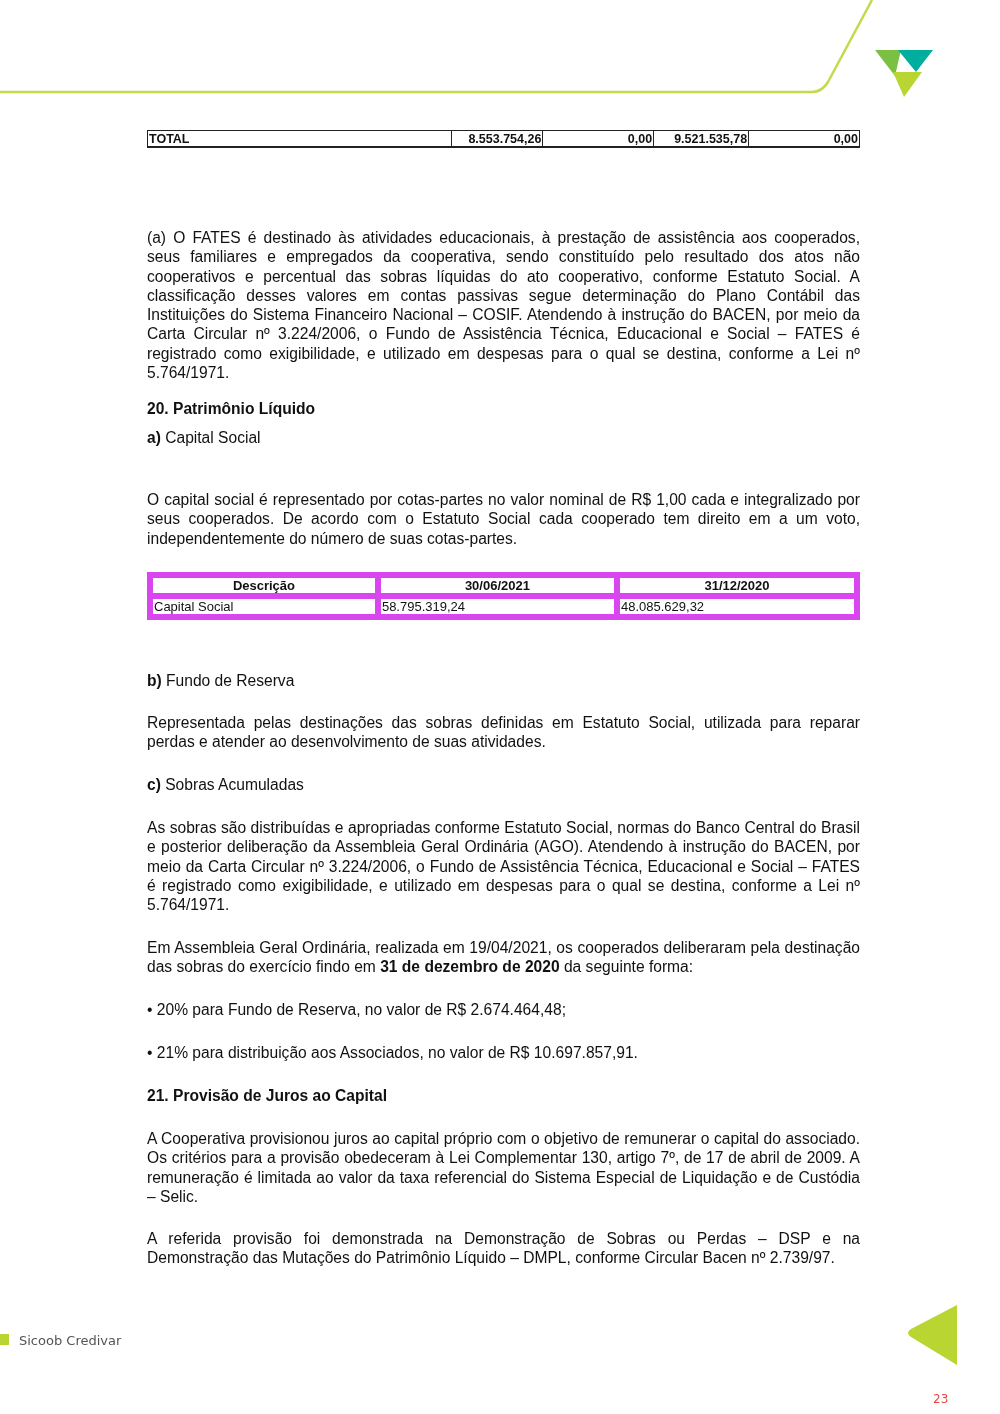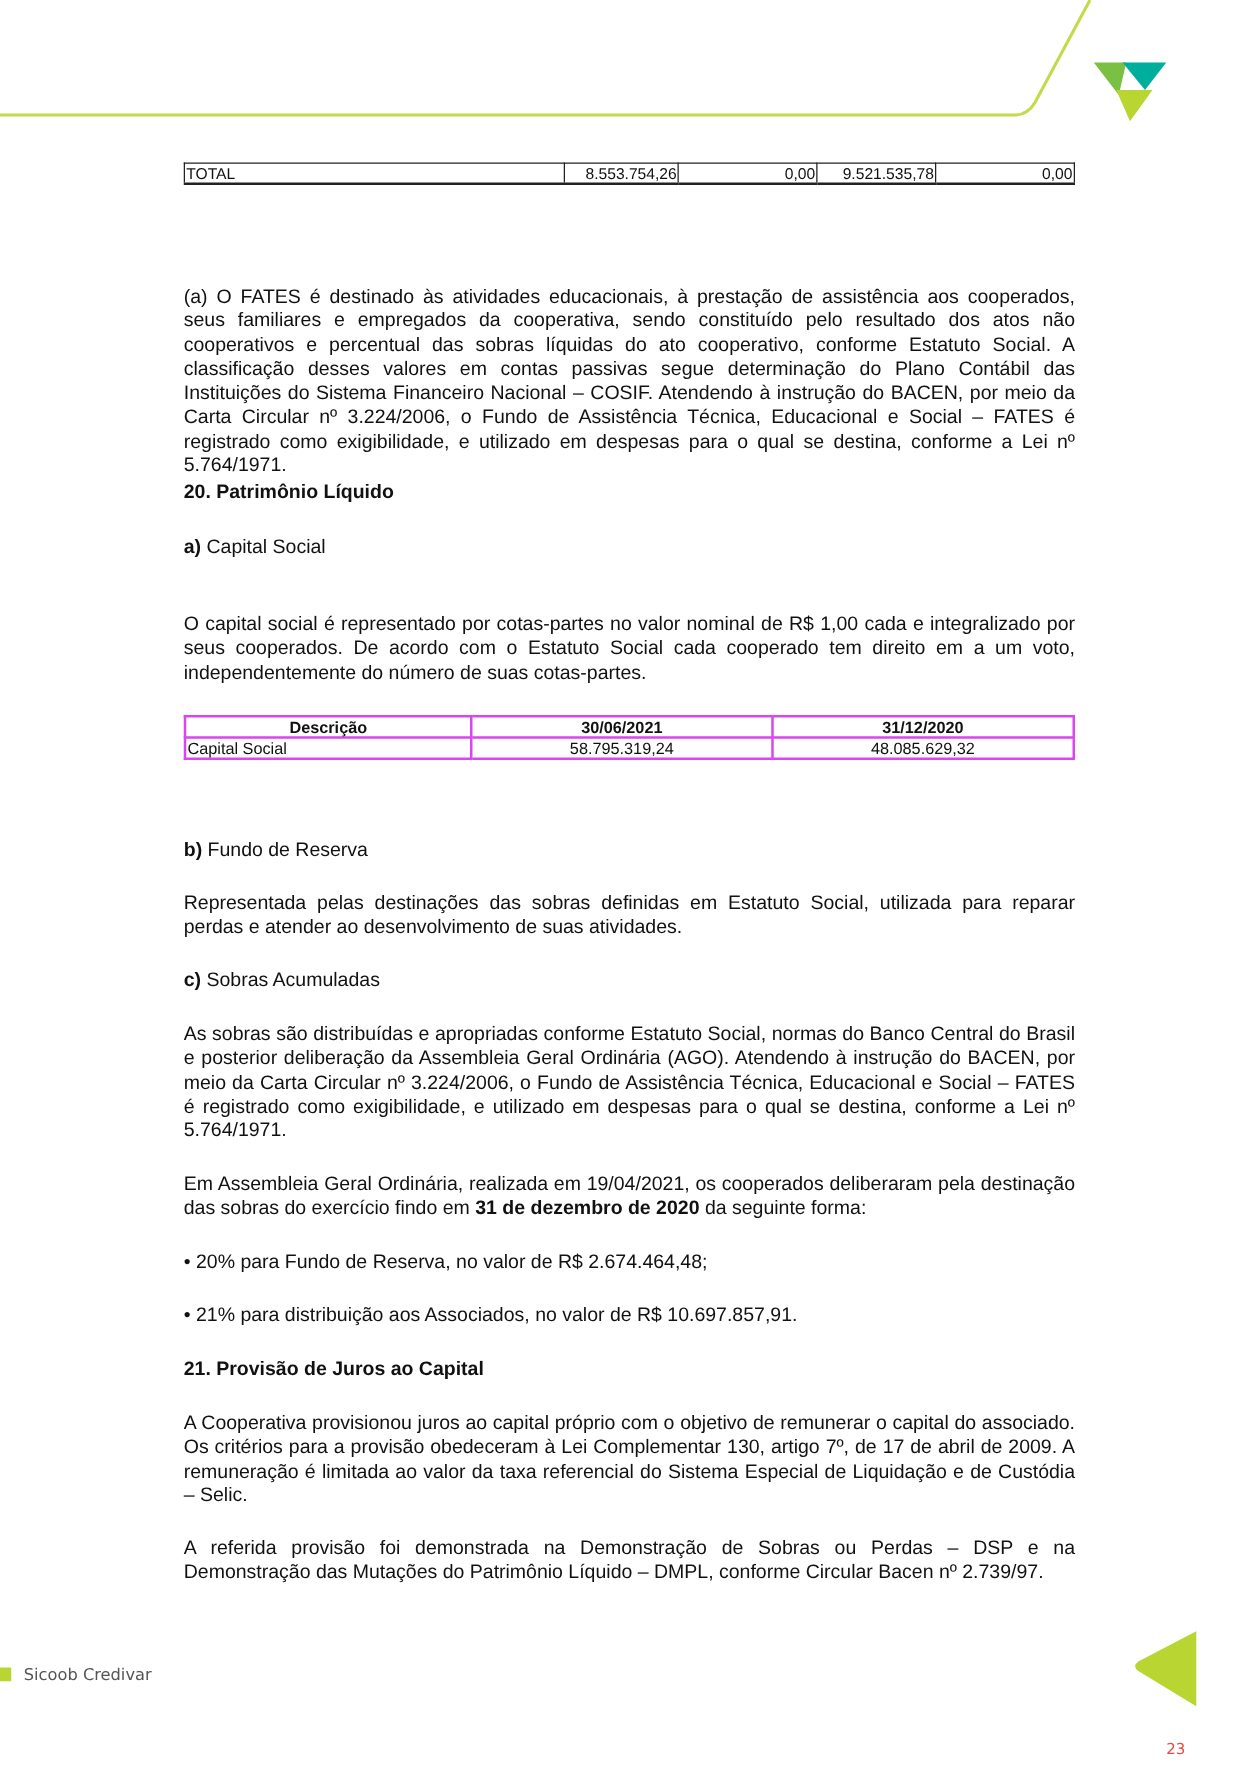--- a/index.html
+++ b/index.html
@@ -1,25 +1,25 @@
 <!DOCTYPE html>
 <html><head>
 <meta charset="utf-8">
 <style>
   html, body { margin: 0; padding: 0; }
   body { width: 1000px; height: 1414px; position: relative; background: #ffffff; overflow: hidden; font-family: "Liberation Sans", sans-serif; color: #111; }
   .deco { position: absolute; left: 0; top: 0; }
   table.t1 { position: absolute; left: 147px; top: 130px; width: 713px; border-collapse: collapse; font-size: 12.5px; line-height: 14px; }
   table.t1 td { border: 1px solid #222; padding: 0 1px; height: 15px; }
   table.t1 td.num { text-align: right; }
-  table.t1 tr.total td { font-weight: normal; border-bottom: 2px solid #222; }
+  table.t1 tr.total td { font-weight: bold; border-bottom: 2px solid #222; }
   table.t2 { position: absolute; left: 147px; top: 572px; width: 713px; border-collapse: collapse; font-size: 13px; line-height: 14px; }
-  table.t2 td, table.t2 th { border: 2px solid #d946ef; padding: 0 1px; height: 15px; }
+  table.t2 td, table.t2 th { border: 6px solid #d946ef; padding: 0 1px; height: 15px; }
   table.t2 th { font-weight: bold; text-align: center; }
-  table.t2 td.num { text-align: center; }
+  table.t2 td.num { text-align: left; }
   .p { position: absolute; left: 147px; width: 713px; font-size: 15.6px; line-height: 19.3px; text-align: justify; margin: 0; }
   .h { position: absolute; left: 147px; font-size: 15.6px; line-height: 19px; margin: 0; }
   .h b { font-weight: bold; }
   .brand { position: absolute; left: 19px; top: 1333px; font-size: 13px; color: #555; font-family: "DejaVu Sans", sans-serif; text-align: right; }
   .brand-square { position: absolute; left: 0; top: 1334px; width: 9px; height: 11px; background: #b9d531; }
   .page-num { position: absolute; left: 933px; top: 1392px; font-size: 12px; color: #ef4444; font-family: "DejaVu Sans", sans-serif; }
 </style>
 </head>
 <body>
 
@@ -46,21 +46,21 @@
     <td class="num">8.553.754,26</td>
     <td class="num">0,00</td>
     <td class="num">9.521.535,78</td>
     <td class="num">0,00</td>
   </tr>
 </tbody>
   </table>
 
 <p class="p" style="top:228px">(a) O FATES é destinado às atividades educacionais, à prestação de assistência aos cooperados, seus familiares e empregados da cooperativa, sendo constituído pelo resultado dos atos não cooperativos e percentual das sobras líquidas do ato cooperativo, conforme Estatuto Social. A classificação desses valores em contas passivas segue determinação do Plano Contábil das Instituições do Sistema Financeiro Nacional – COSIF. Atendendo à instrução do BACEN, por meio da Carta Circular nº 3.224/2006, o Fundo de Assistência Técnica, Educacional e Social – FATES é registrado como exigibilidade, e utilizado em despesas para o qual se destina, conforme a Lei nº 5.764/1971.</p>
 
-<p class="h" style="top:384px"><b>20. Patrimônio Líquido</b></p>
+<p class="h" style="top:399px"><b>20. Patrimônio Líquido</b></p>
 
 <p class="h" style="top:428px"><b>a)</b><span> Capital Social</span></p>
 
 <p class="p" style="top:490px">O capital social é representado por cotas-partes no valor nominal de R$ 1,00 cada e integralizado por seus cooperados. De acordo com o Estatuto Social cada cooperado tem direito em a um voto, independentemente do número de suas cotas-partes.</p>
 
 <table class="t2">
   <colgroup>
       <col style="width:230px">
       <col style="width:241px">
       <col style="width:242px">

